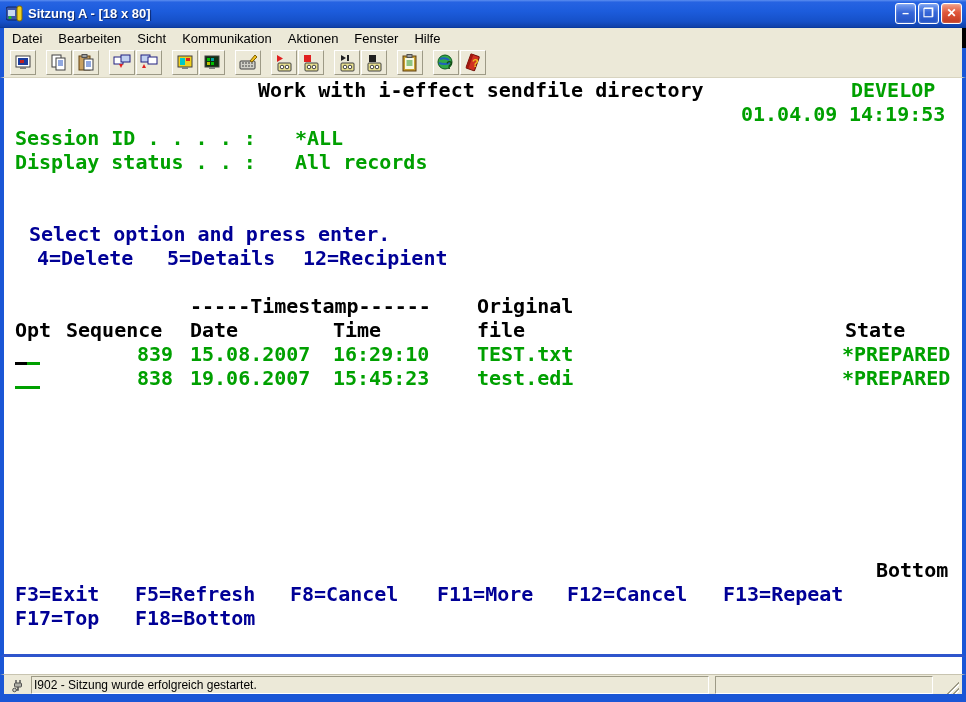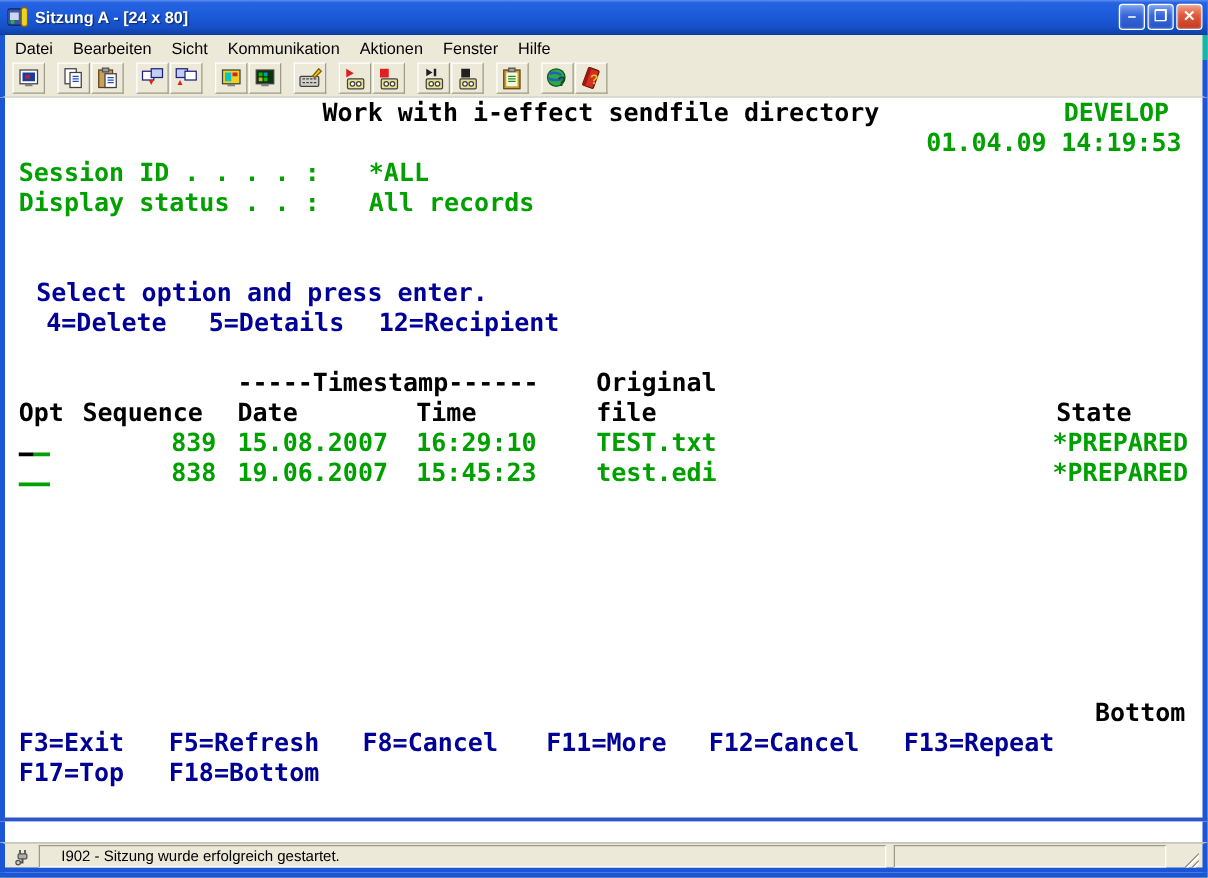--- a/index.html
+++ b/index.html
@@ -25,21 +25,21 @@
   .winbtn {
     width:21px; height:21px; border-radius:3px; border:1px solid #FFFFFF;
     color:#fff; font-size:12px; font-weight:bold; line-height:17px; text-align:center;
     background:linear-gradient(180deg,#7AA0F0 0%,#3666D8 45%,#2353C4 100%);
     box-shadow:inset 0 0 2px rgba(255,255,255,.5); cursor:default; padding:0;
   }
   .winbtn.close { background:linear-gradient(180deg,#F0A088 0%,#E0573A 45%,#C23A20 100%); }
   
   .menubar {
     height:20px; flex:0 0 20px; background:#ECE9D8; display:flex; align-items:center;
-    border-left:4px solid #1A56D6; border-right:4px solid #14b8a6;
+    border-left:4px solid #1A56D6; border-right:4px solid #000000;
     font-size:13px; color:#000;
   }
   .menu-item { padding:2px 8px; white-space:nowrap; }
   
   .toolbar {
     height:30px; flex:0 0 30px; background:#ECE9D8; display:flex; align-items:center;
     border-left:4px solid #1A56D6; border-right:4px solid #1A56D6;
     padding-left:6px; border-bottom:1px solid #D8D4C0;
   }
   .tbgroup { display:flex; margin-right:9px; }
@@ -71,21 +71,21 @@
   }
   .statusbar {
     flex:0 0 24px; background:#ECE9D8; display:flex; align-items:center;
     border-left:4px solid #1A56D6; border-right:4px solid #1A56D6;
     border-top:1px solid #C8C4B0; border-bottom:4px solid #1A56D6;
     padding:0 3px; font-size:12px; color:#000;
   }
   .sb-icon { width:24px; flex:0 0 24px; display:flex; justify-content:center; }
   .sb-panel {
     border:1px solid; border-color:#9D9A86 #FFFFFF #FFFFFF #9D9A86;
-    height:18px; line-height:16px; padding:0 17px; white-space:nowrap; overflow:hidden;
+    height:18px; line-height:16px; padding:0 2px; white-space:nowrap; overflow:hidden;
   }
   .sb-msg { flex:1 1 auto; margin-right:6px; }
   .sb-right { flex:0 0 218px; margin-right:14px; }
   .grip { width:12px; height:12px; flex:0 0 12px; align-self:flex-end;
     background:
       linear-gradient(135deg, transparent 50%, #9D9A86 50%, #9D9A86 58%, #fff 58%, #fff 66%,
       transparent 66%, transparent 74%, #9D9A86 74%, #9D9A86 82%, #fff 82%, #fff 90%, transparent 90%);
   }
 </style>
 </head>
@@ -93,21 +93,21 @@
 
 <div class="window">
 
   <div class="titlebar">
     <svg class="app-icon" viewBox="0 0 17 17">
       <rect x="0" y="2" width="12" height="13" rx="2" fill="#3A55A8" stroke="#10255C"></rect>
       <rect x="2" y="5" width="7" height="6" fill="#C8D8F0"></rect>
       <circle cx="4" cy="12.5" r="1.6" fill="#20C020"></circle>
       <rect x="11" y="1" width="5" height="15" rx="2" fill="#F0D020" stroke="#806800"></rect>
     </svg>
-    <span class="title-text">Sitzung A - [24 x 80]</span>
+    <span class="title-text">Sitzung A - [18 x 80]</span>
     <span class="winbtns">
       <button class="winbtn">–</button>
       <button class="winbtn">❐</button>
       <button class="winbtn close">✕</button>
     </span>
   </div>
 
   <div class="menubar">
     <span class="menu-item">Datei</span>
     <span class="menu-item">Bearbeiten</span>

